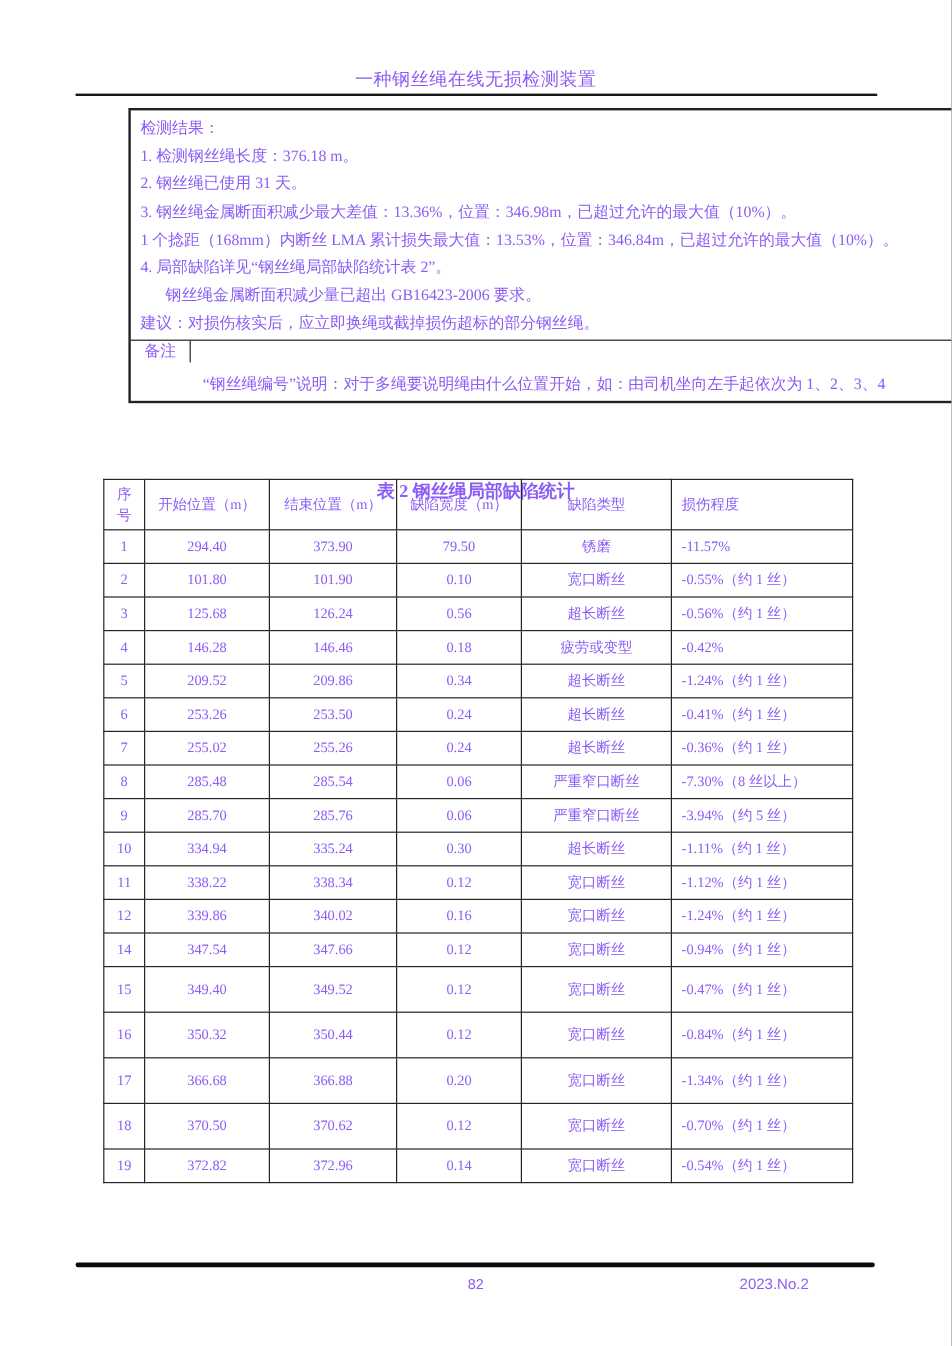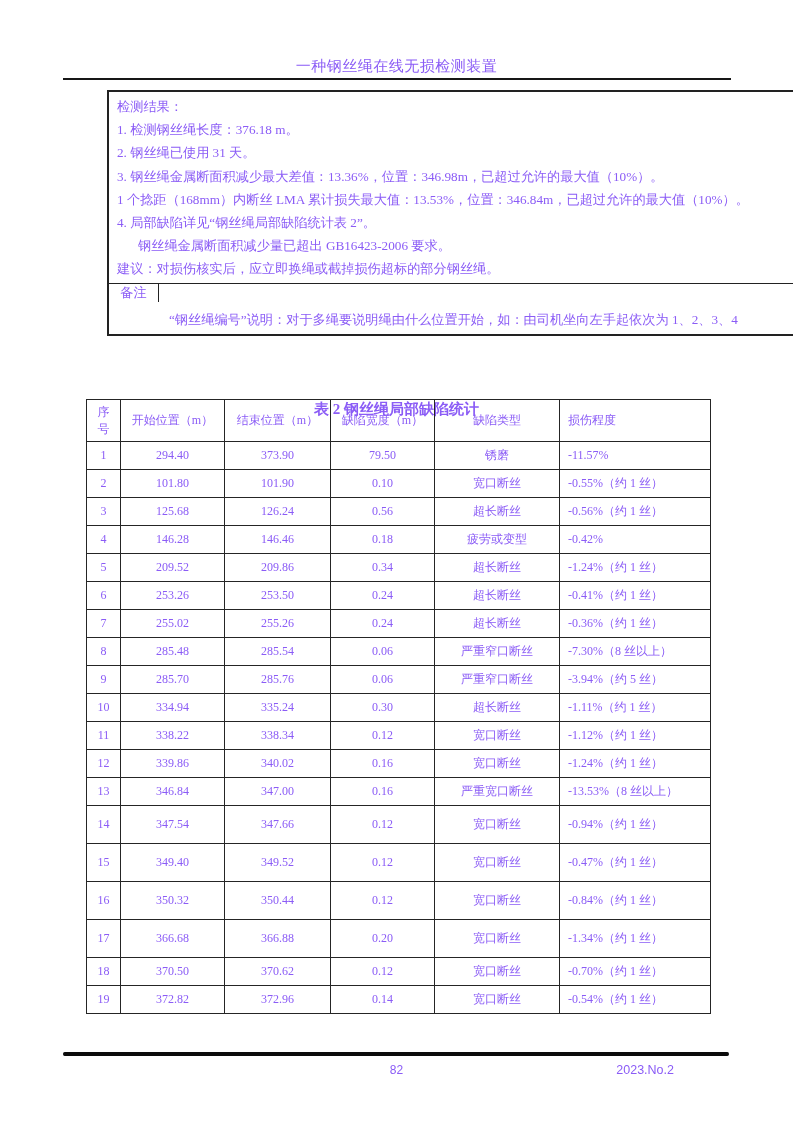--- a/index.html
+++ b/index.html
@@ -179,28 +179,20 @@
         </tr>
         <tr>
           <td>12</td>
           <td>339.86</td>
           <td>340.02</td>
           <td>0.16</td>
           <td>宽口断丝</td>
           <td>-1.24%（约 1 丝）</td>
         </tr>
         <tr>
-          <td>13</td>
-          <td>346.84</td>
-          <td>347.00</td>
-          <td>0.16</td>
-          <td>严重宽口断丝</td>
-          <td>-13.53%（8 丝以上）</td>
-        </tr>
-        <tr>
           <td>14</td>
           <td>347.54</td>
           <td>347.66</td>
           <td>0.12</td>
           <td>宽口断丝</td>
           <td>-0.94%（约 1 丝）</td>
         </tr>
         <tr>
           <td>15</td>
           <td>349.40</td>

